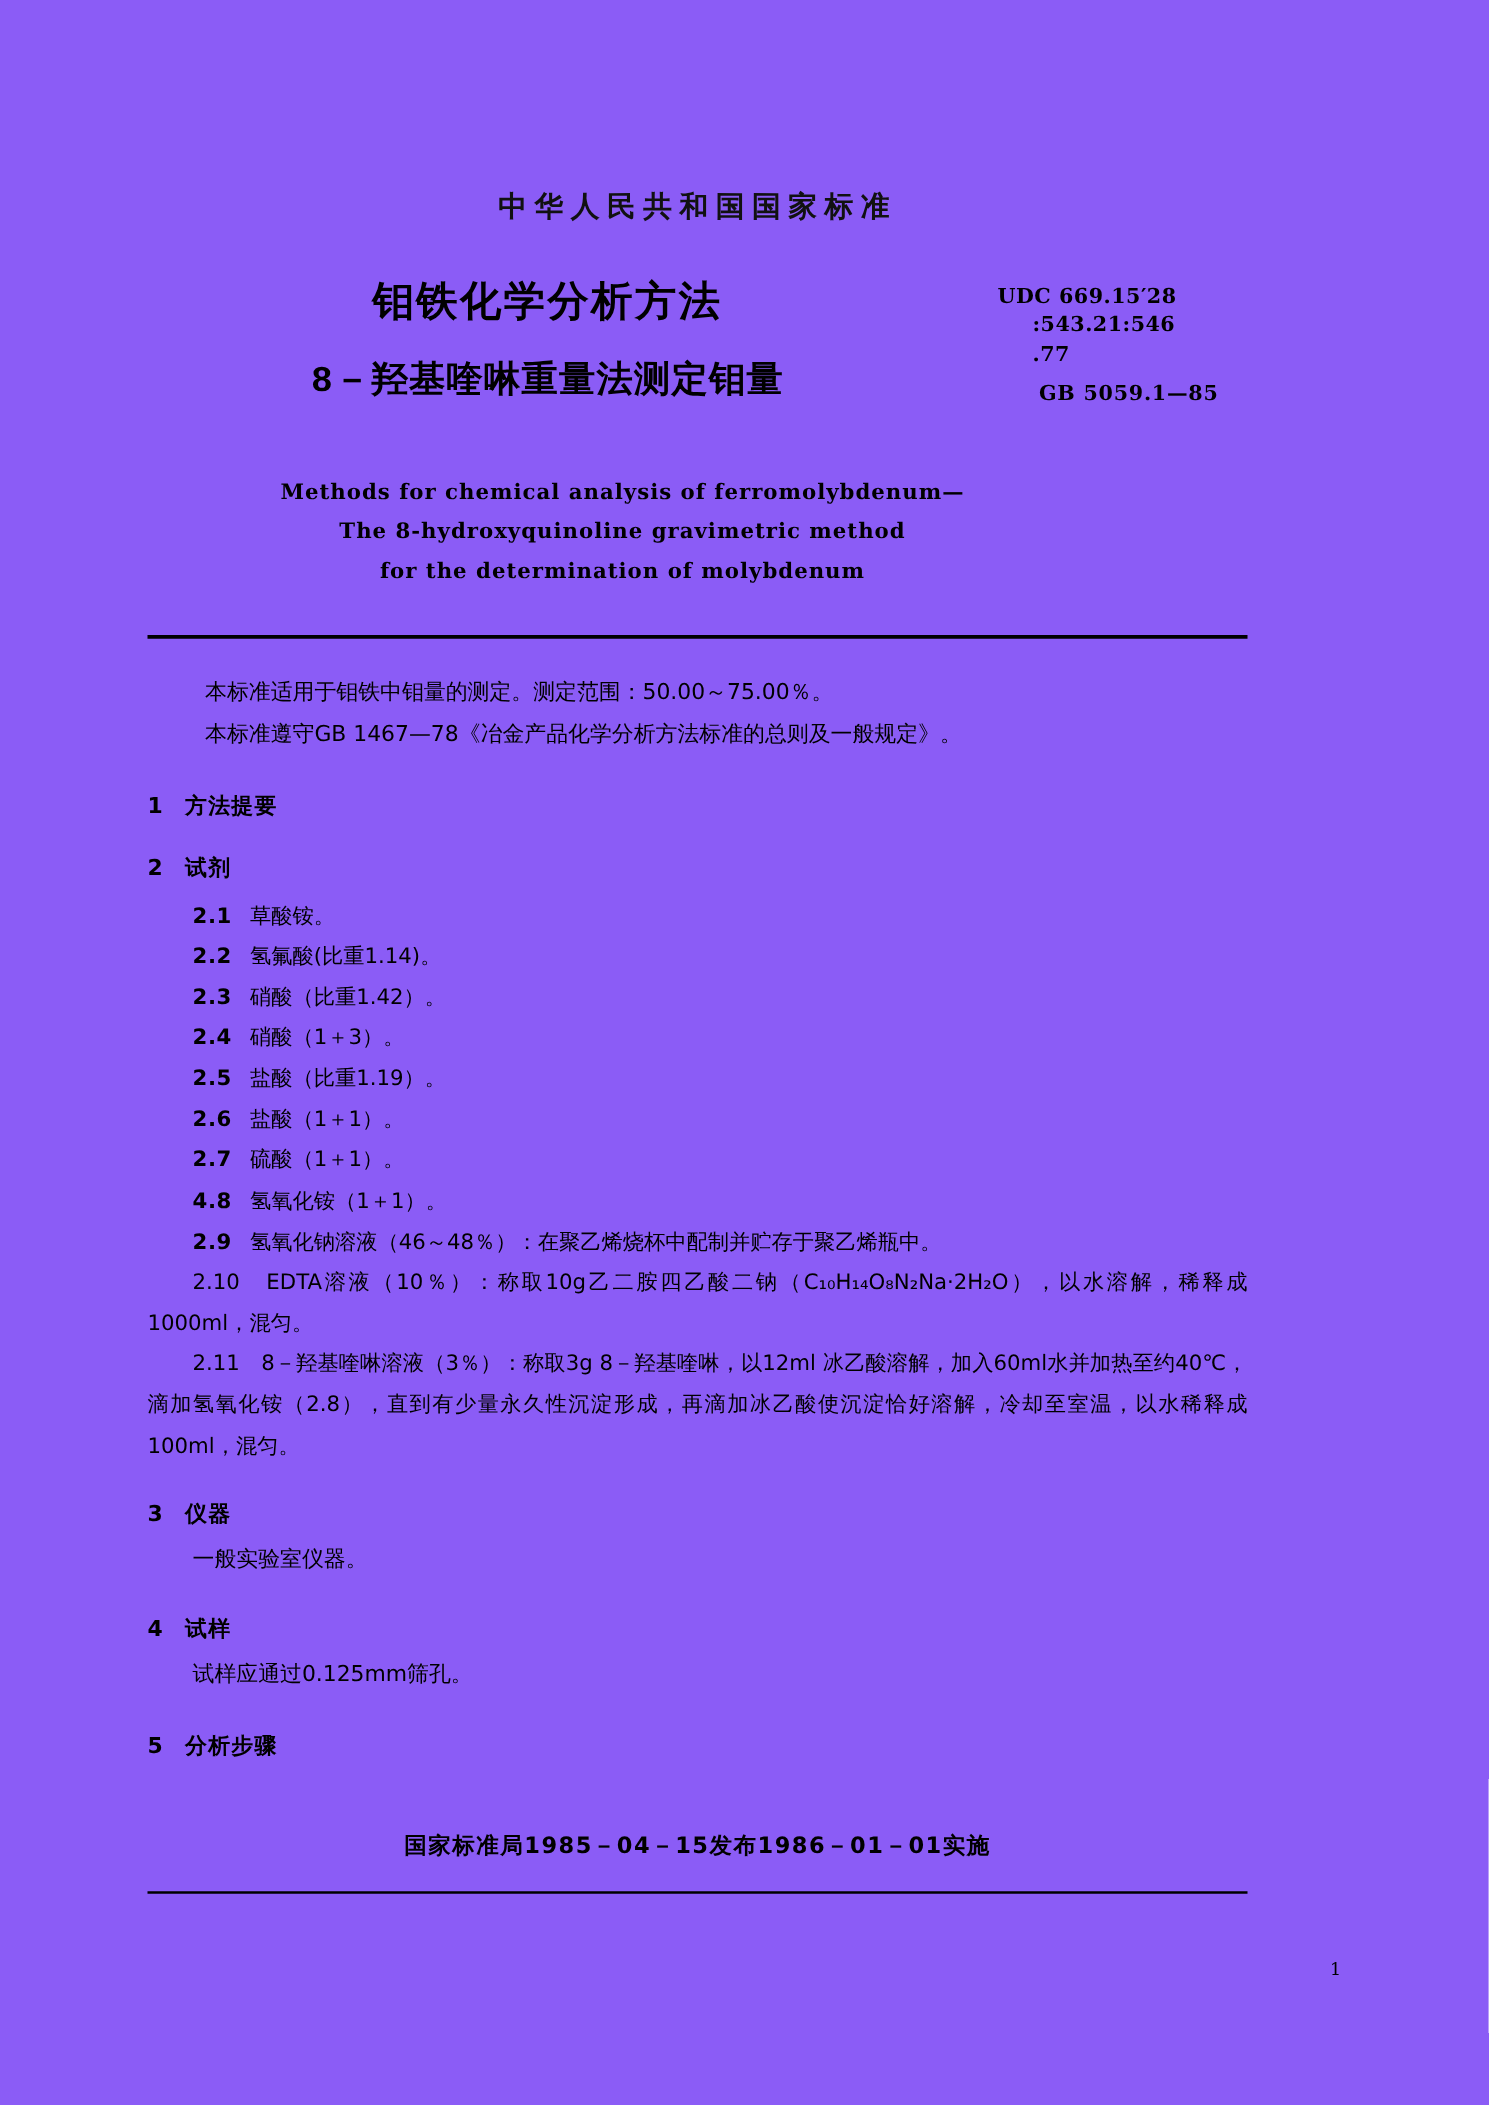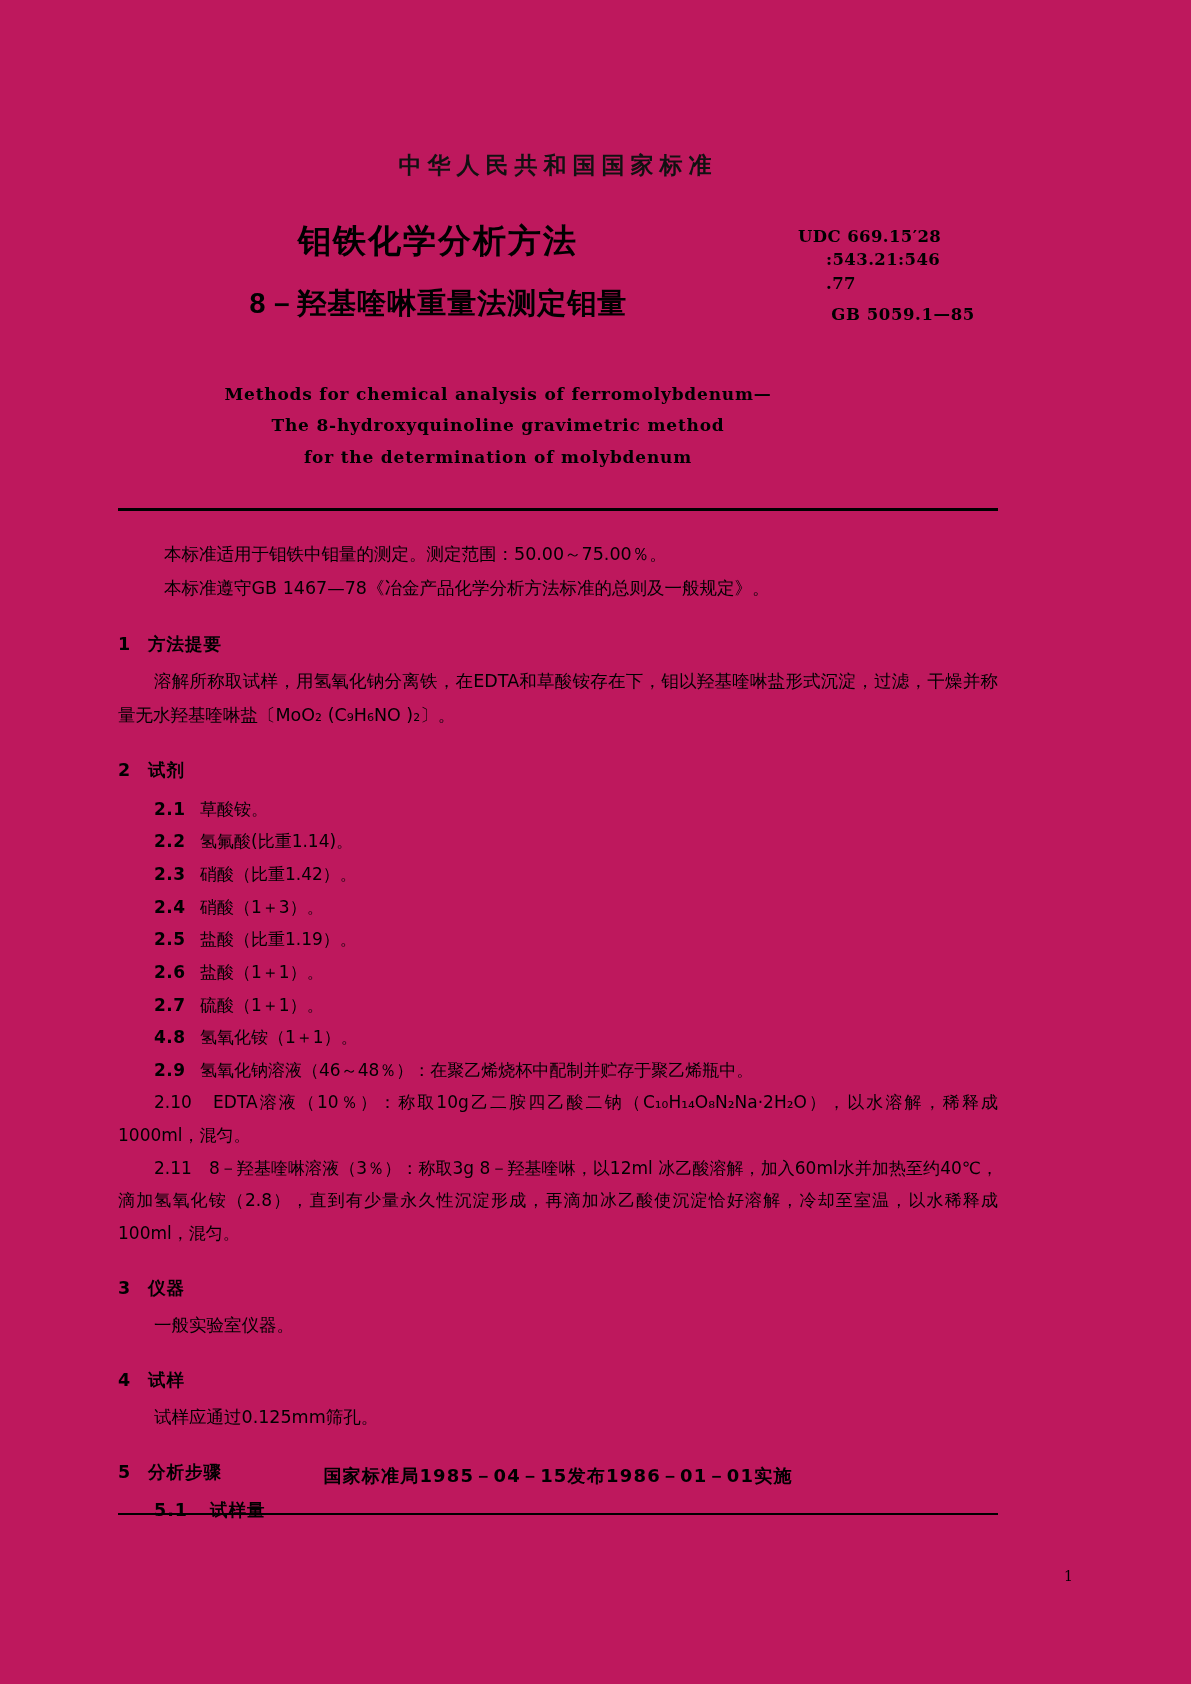--- a/index.html
+++ b/index.html
@@ -9,21 +9,21 @@
   }
   body {
     font-family: "Liberation Serif", "DejaVu Serif", serif;
     color: #000000;
   }
   .page {
     position: relative;
     width: 1191px;
     height: 1684px;
     margin: 0 auto;
-    background: #be185d;
+    background: #8b5cf6;
     overflow: hidden;
   }
   .content {
     position: absolute;
     left: 118px;
     top: 0;
     width: 880px;
   }
 
   
@@ -208,21 +208,20 @@
     <div class="rule-heavy"></div>
 
     <div class="preamble">
       <div>本标准适用于钼铁中钼量的测定。测定范围：50.00～75.00％。</div>
       <div>本标准遵守GB 1467—78《冶金产品化学分析方法标准的总则及一般规定》。</div>
     </div>
 
     <h2 class="sec">
       <span class="num">1</span><span>方法提要</span>
     </h2>
-    <p class="para">溶解所称取试样，用氢氧化钠分离铁，在EDTA和草酸铵存在下，钼以羟基喹啉盐形式沉淀，过滤，干燥并称量无水羟基喹啉盐〔MoO₂ (C₉H₆NO )₂〕。</p>
 
     <h2 class="sec">
       <span class="num">2</span><span>试剂</span>
     </h2>
 
     <div class="gap-sm"></div>
 
     <p class="item">
       <span class="idx">2.1</span><span>草酸铵。</span>
     </p>
@@ -259,23 +258,20 @@
     </h2>
     <p class="para">一般实验室仪器。</p>
 
     <h2 class="sec">
       <span class="num">4</span><span>试样</span>
     </h2>
     <p class="para">试样应通过0.125mm筛孔。</p>
 
     <h2 class="sec">
       <span class="num">5</span><span>分析步骤</span>
-    </h2>
-    <h2 class="sec" style="margin-top:14px;padding-left:36px;">
-      <span class="num" style="width:56px;">5.1</span><span>试样量</span>
     </h2>
 
   </div>
 
   <div class="footer-rule"></div>
   <div class="footer">
     <span>国家标准局1985－04－15发布</span>
     <span>1986－01－01实施</span>
   </div>
   <div class="page-num">1</div>

